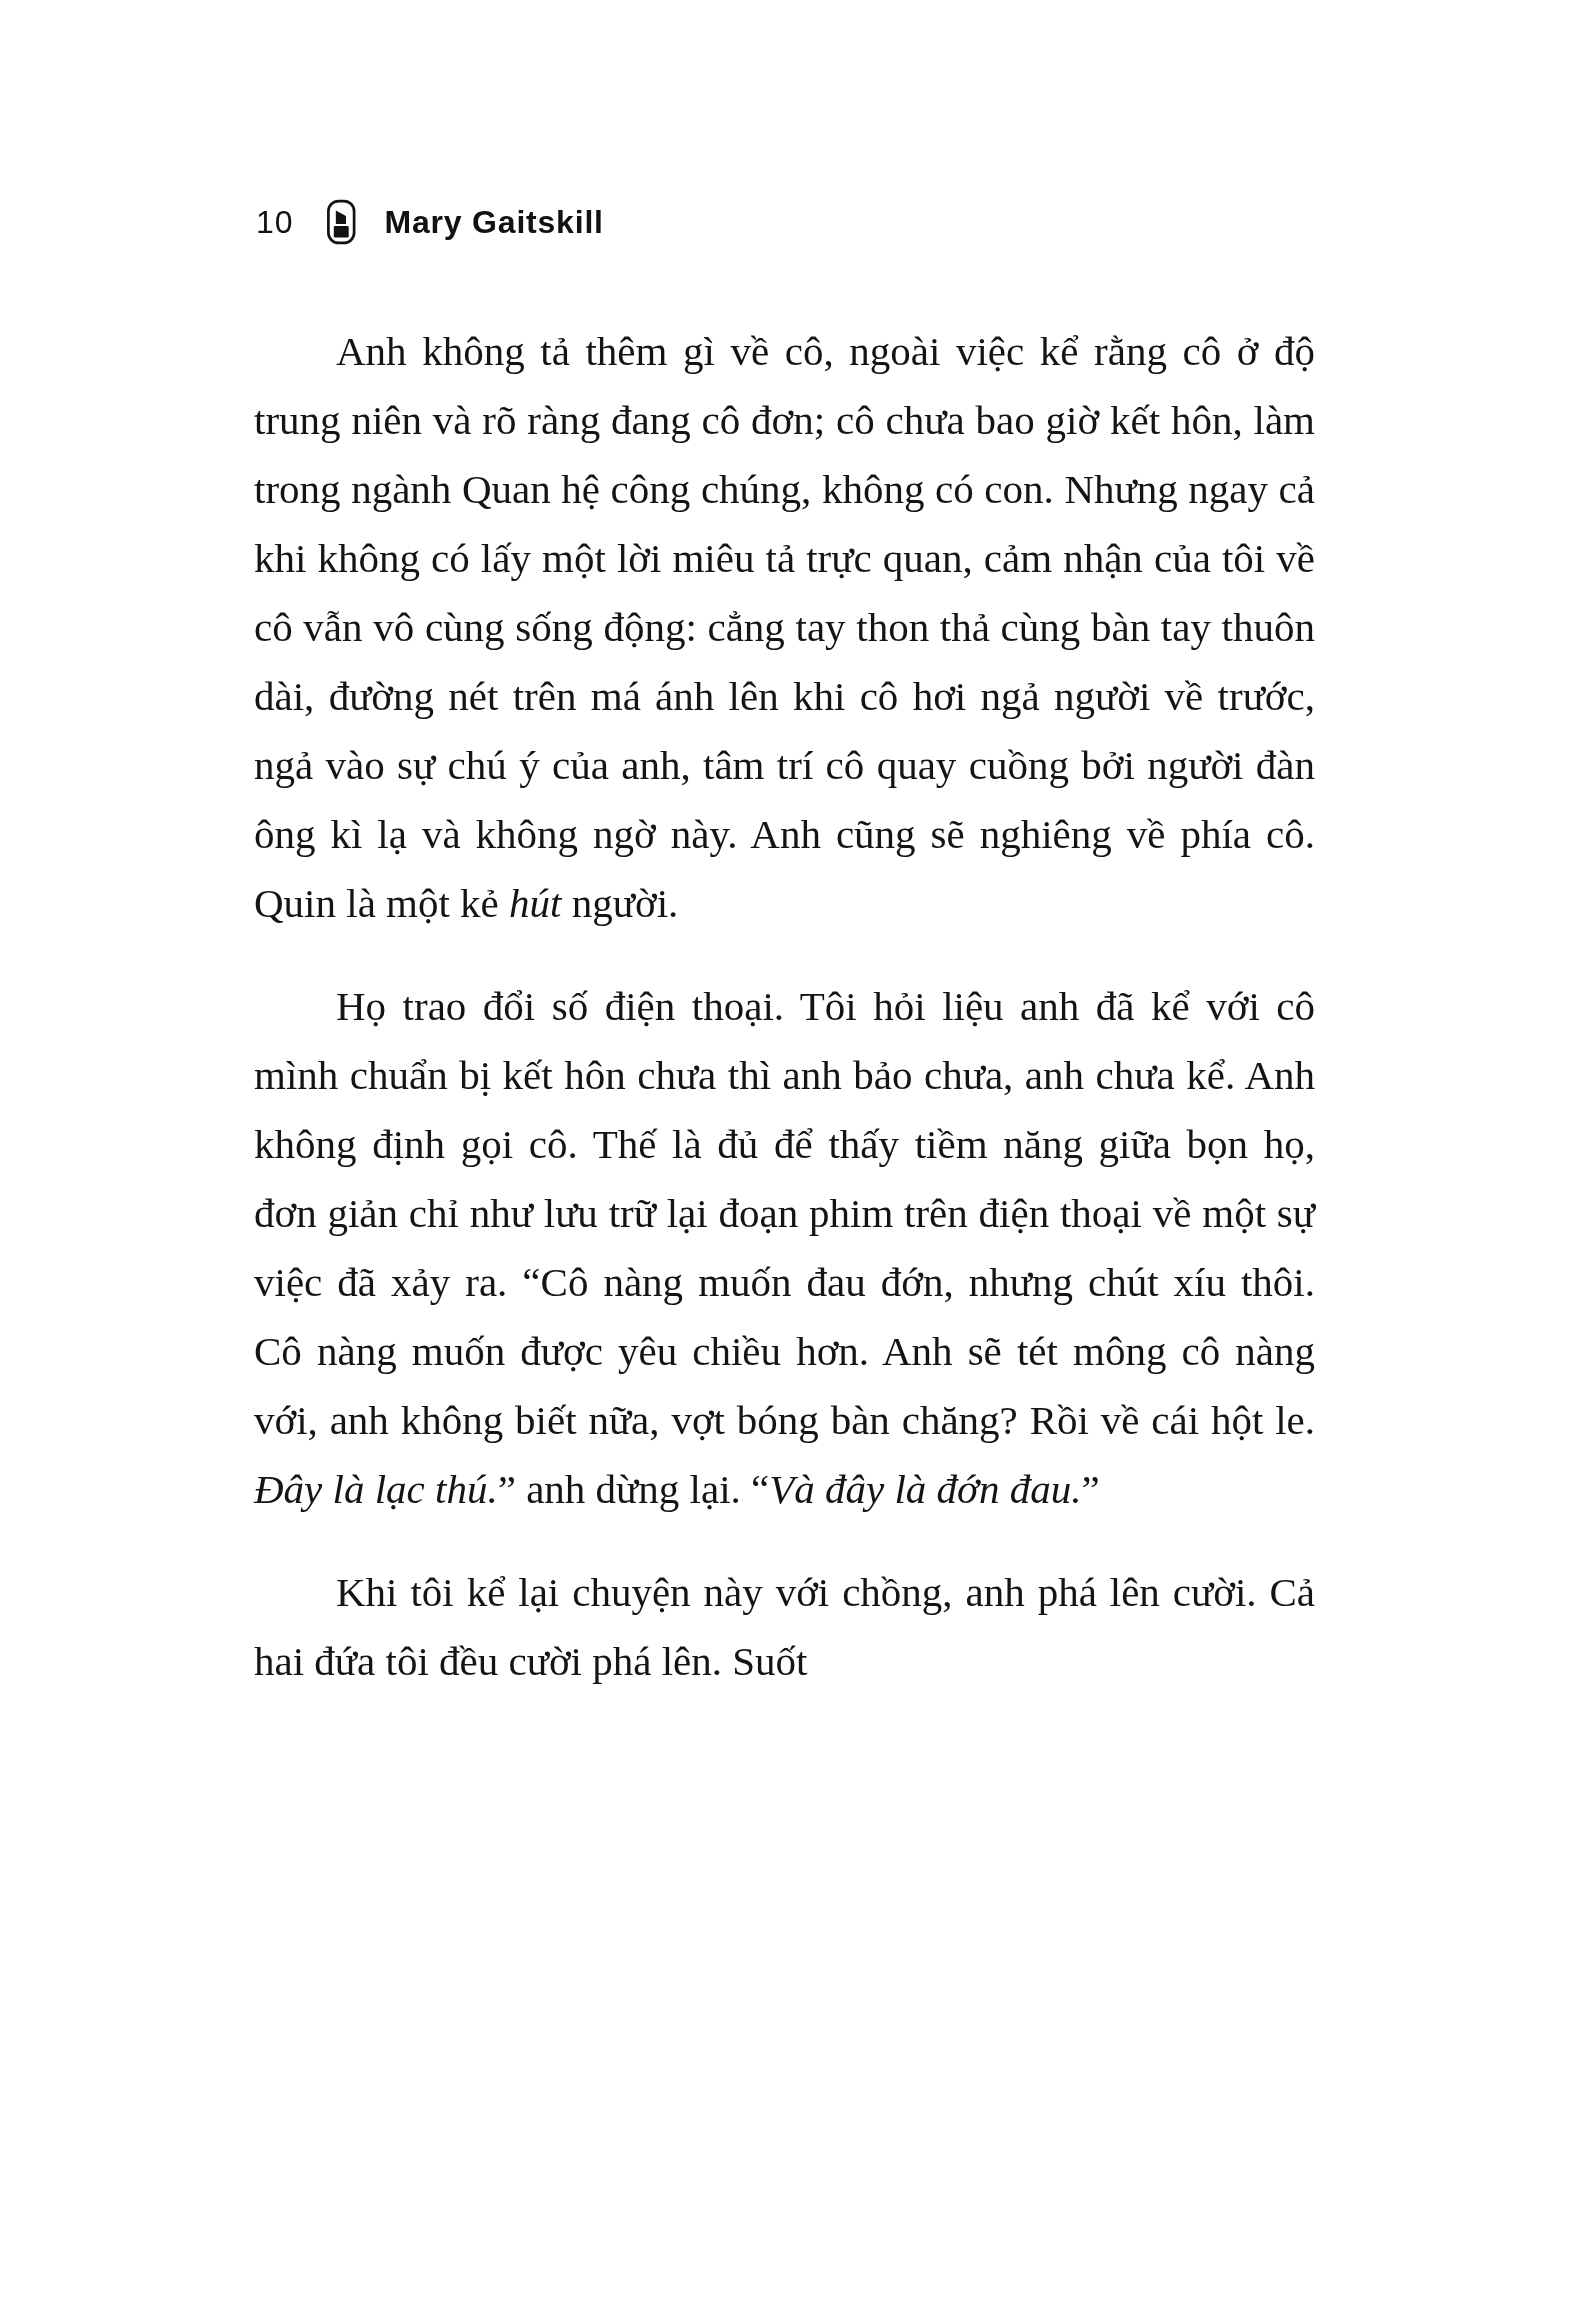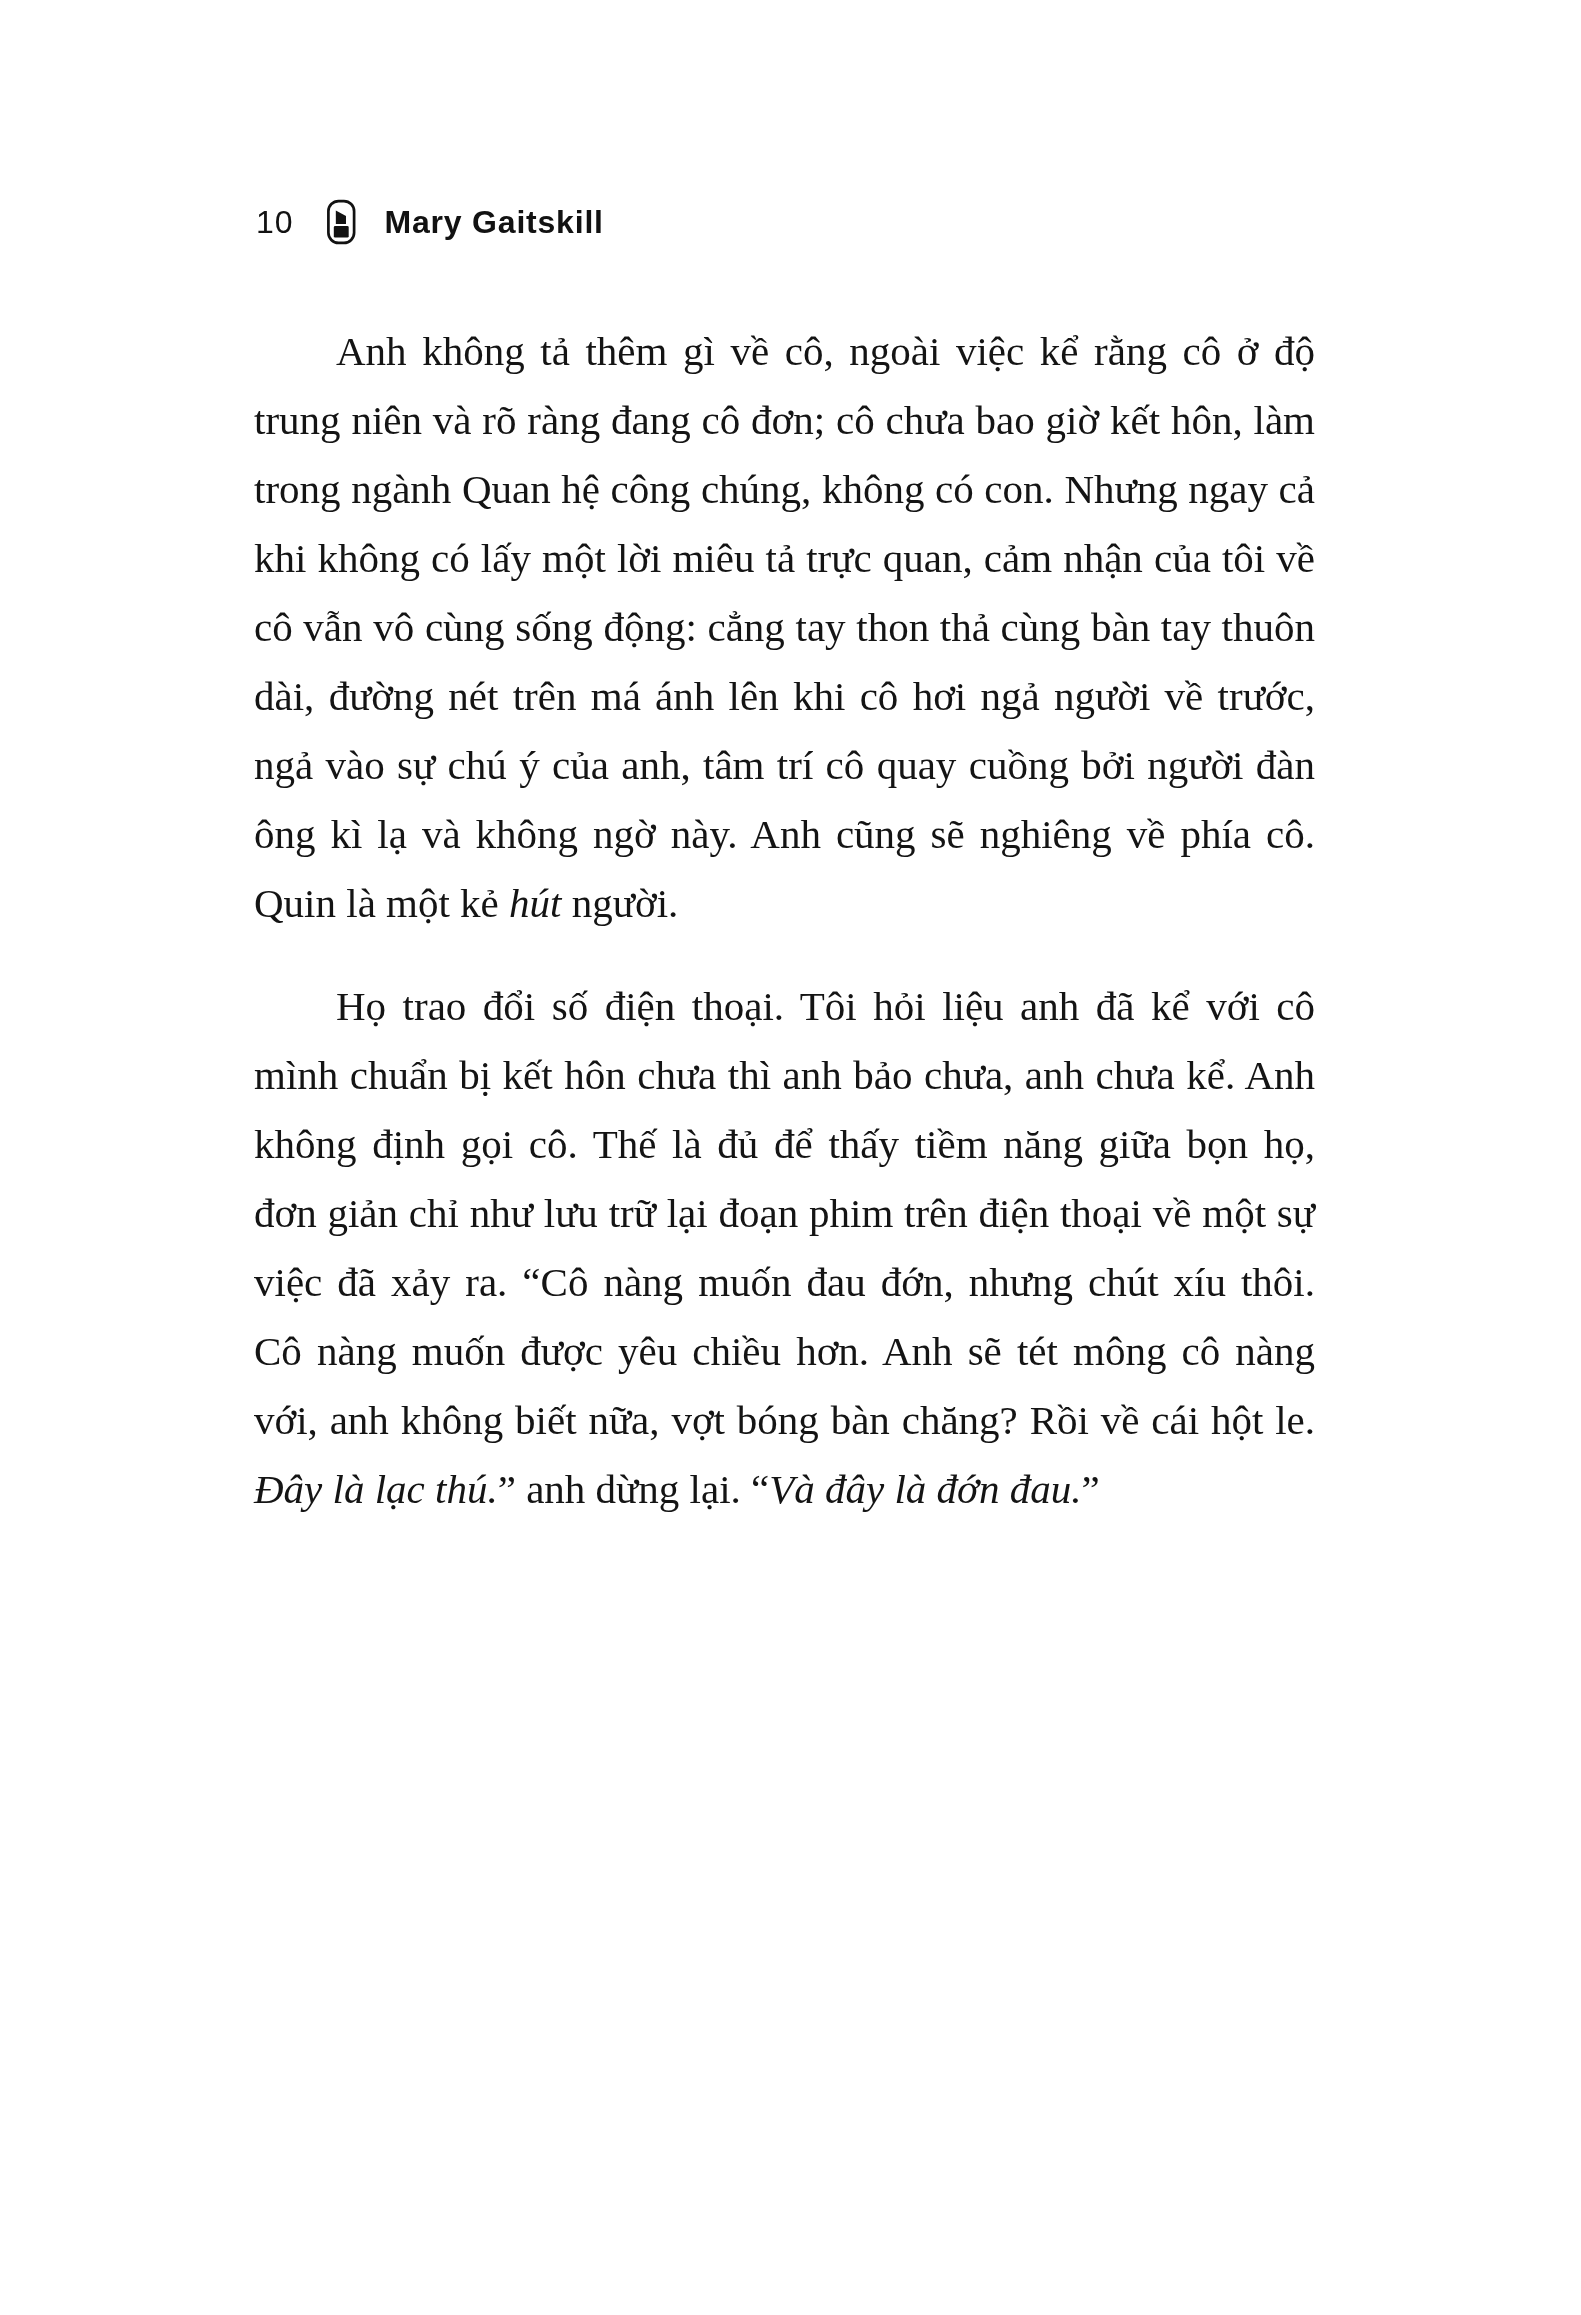--- a/index.html
+++ b/index.html
@@ -73,16 +73,17 @@
         <path d="M8 18.5 L8 8.5 L15.5 12.5 L15.5 18.5 Z" fill="#121212"></path>
         <rect x="6.5" y="20" width="11" height="8.5" rx="1" fill="#121212"></rect>
       </svg>
     </span>
     <span class="author">Mary Gaitskill</span>
   </header>
 
   <main class="text-block">
       <p><span>Anh không tả thêm gì về cô, ngoài việc kể rằng cô ở độ trung niên và rõ ràng đang cô đơn; cô chưa bao giờ kết hôn, làm trong ngành Quan hệ công chúng, không có con. Nhưng ngay cả khi không có lấy một lời miêu tả trực quan, cảm nhận của tôi về cô vẫn vô cùng sống động: cẳng tay thon thả cùng bàn tay thuôn dài, đường nét trên má ánh lên khi cô hơi ngả người về trước, ngả vào sự chú ý của anh, tâm trí cô quay cuồng bởi người đàn ông kì lạ và không ngờ này. Anh cũng sẽ nghiêng về phía cô. Quin là một kẻ </span><em>hút</em><span> người.</span></p>
       <p><span>Họ trao đổi số điện thoại. Tôi hỏi liệu anh đã kể với cô mình chuẩn bị kết hôn chưa thì anh bảo chưa, anh chưa kể. Anh không định gọi cô. Thế là đủ để thấy tiềm năng giữa bọn họ, đơn giản chỉ như lưu trữ lại đoạn phim trên điện thoại về một sự việc đã xảy ra. “Cô nàng muốn đau đớn, nhưng chút xíu thôi. Cô nàng muốn được yêu chiều hơn. Anh sẽ tét mông cô nàng với, anh không biết nữa, vợt bóng bàn chăng? Rồi về cái hột le. </span><em>Đây là lạc thú.</em><span>” anh dừng lại. “</span><em>Và đây là đớn đau.</em><span>”</span></p>
+      <p><span>Khi tôi kể lại chuyện này với chồng, anh phá lên cười. Cả hai đứa tôi đều cười phá lên. Suốt</span></p>
     </main>
 
 </div>
 
 
 </body></html>

